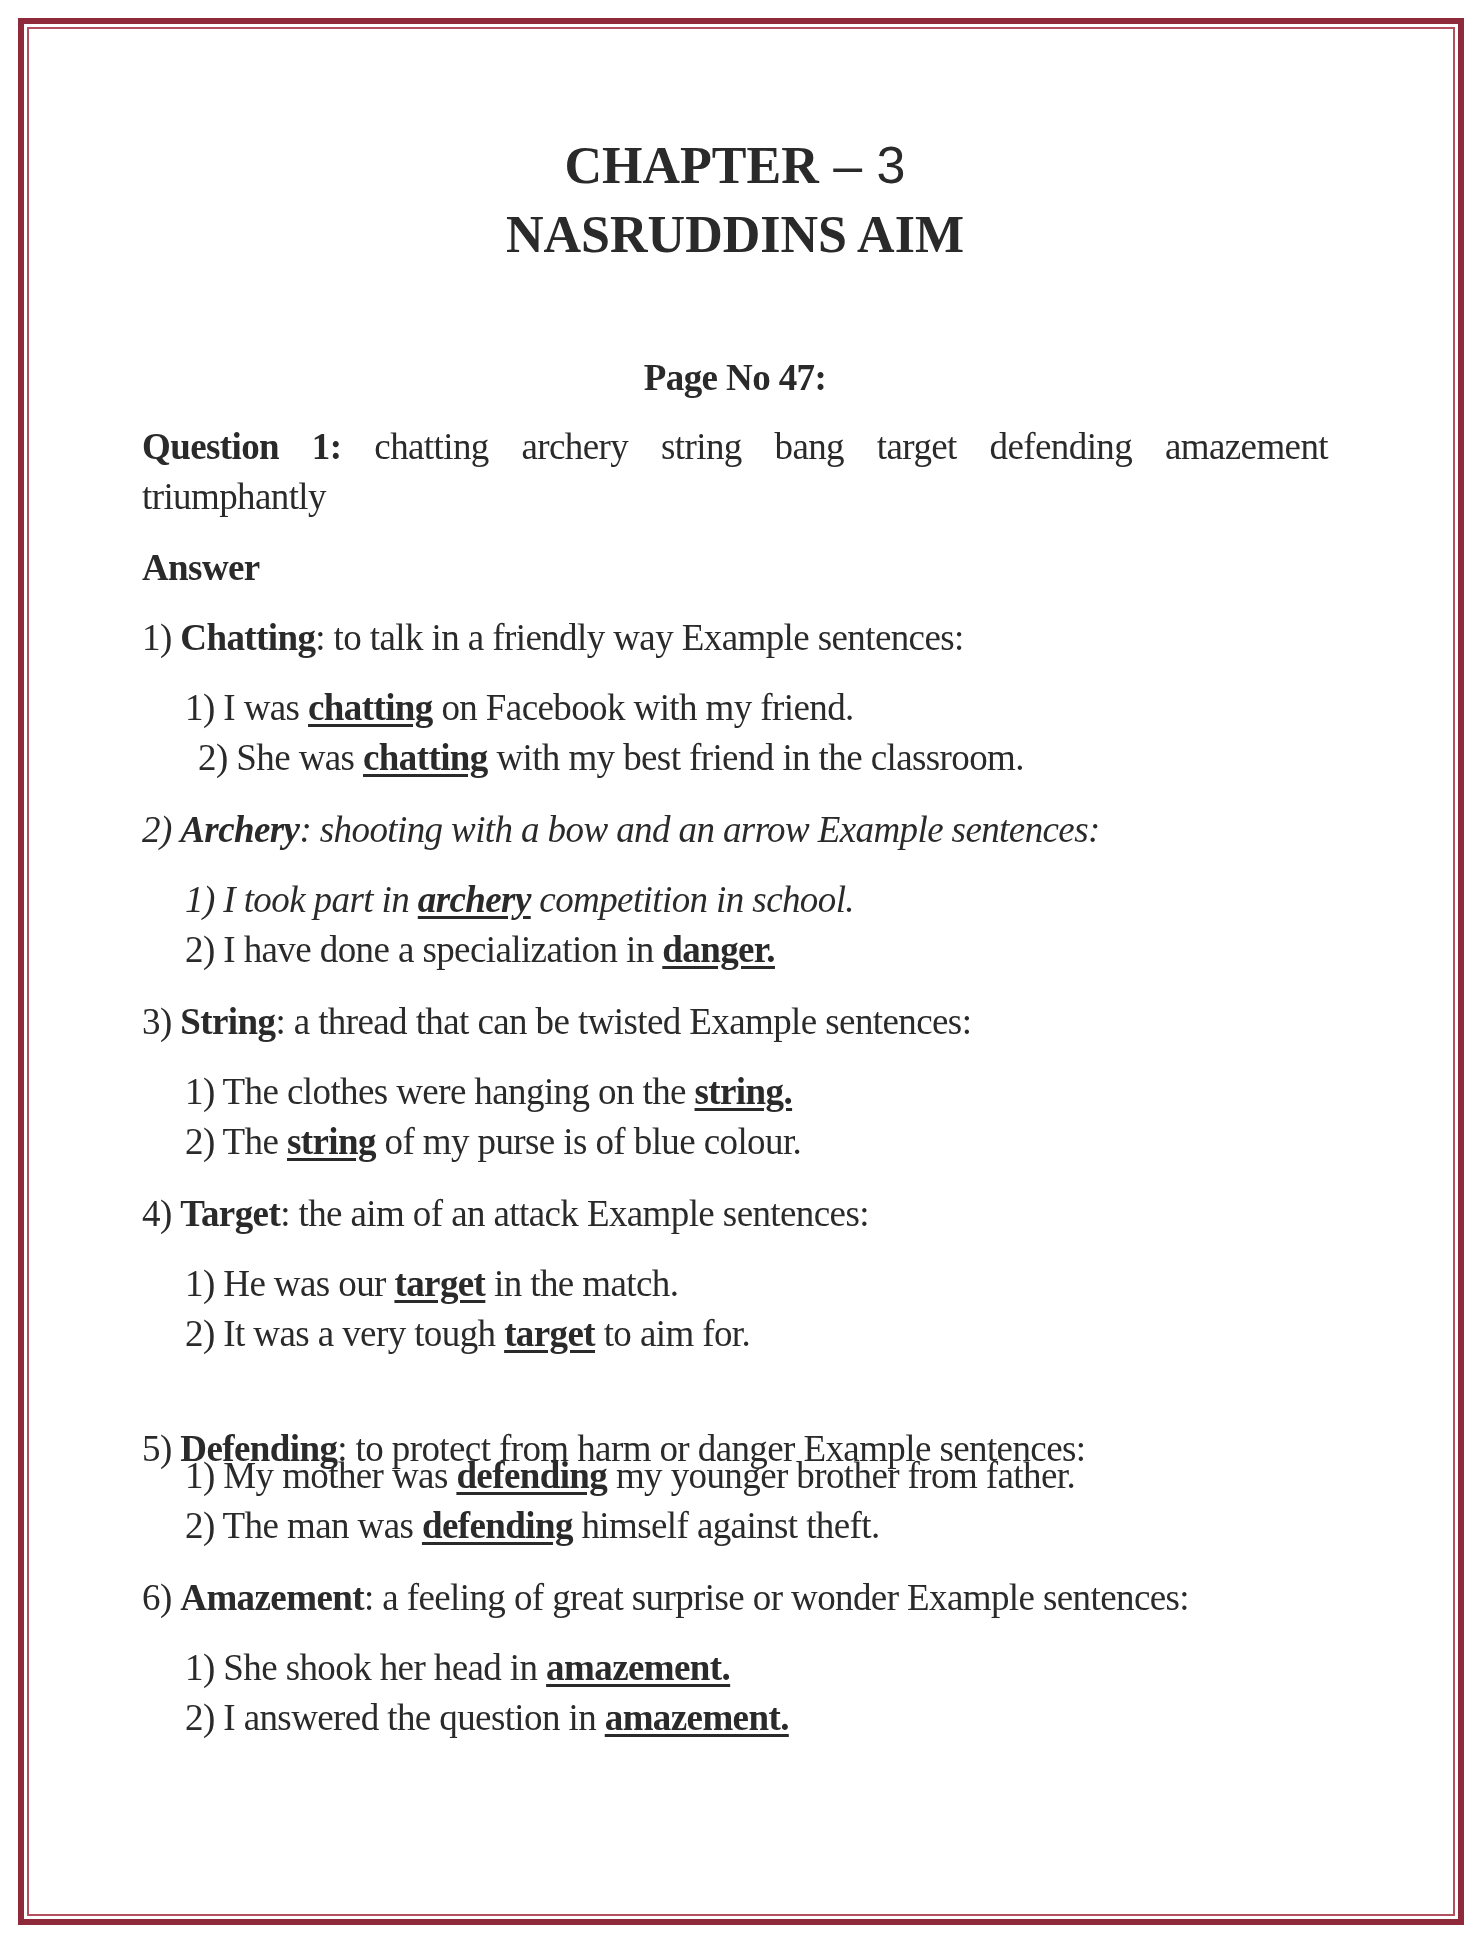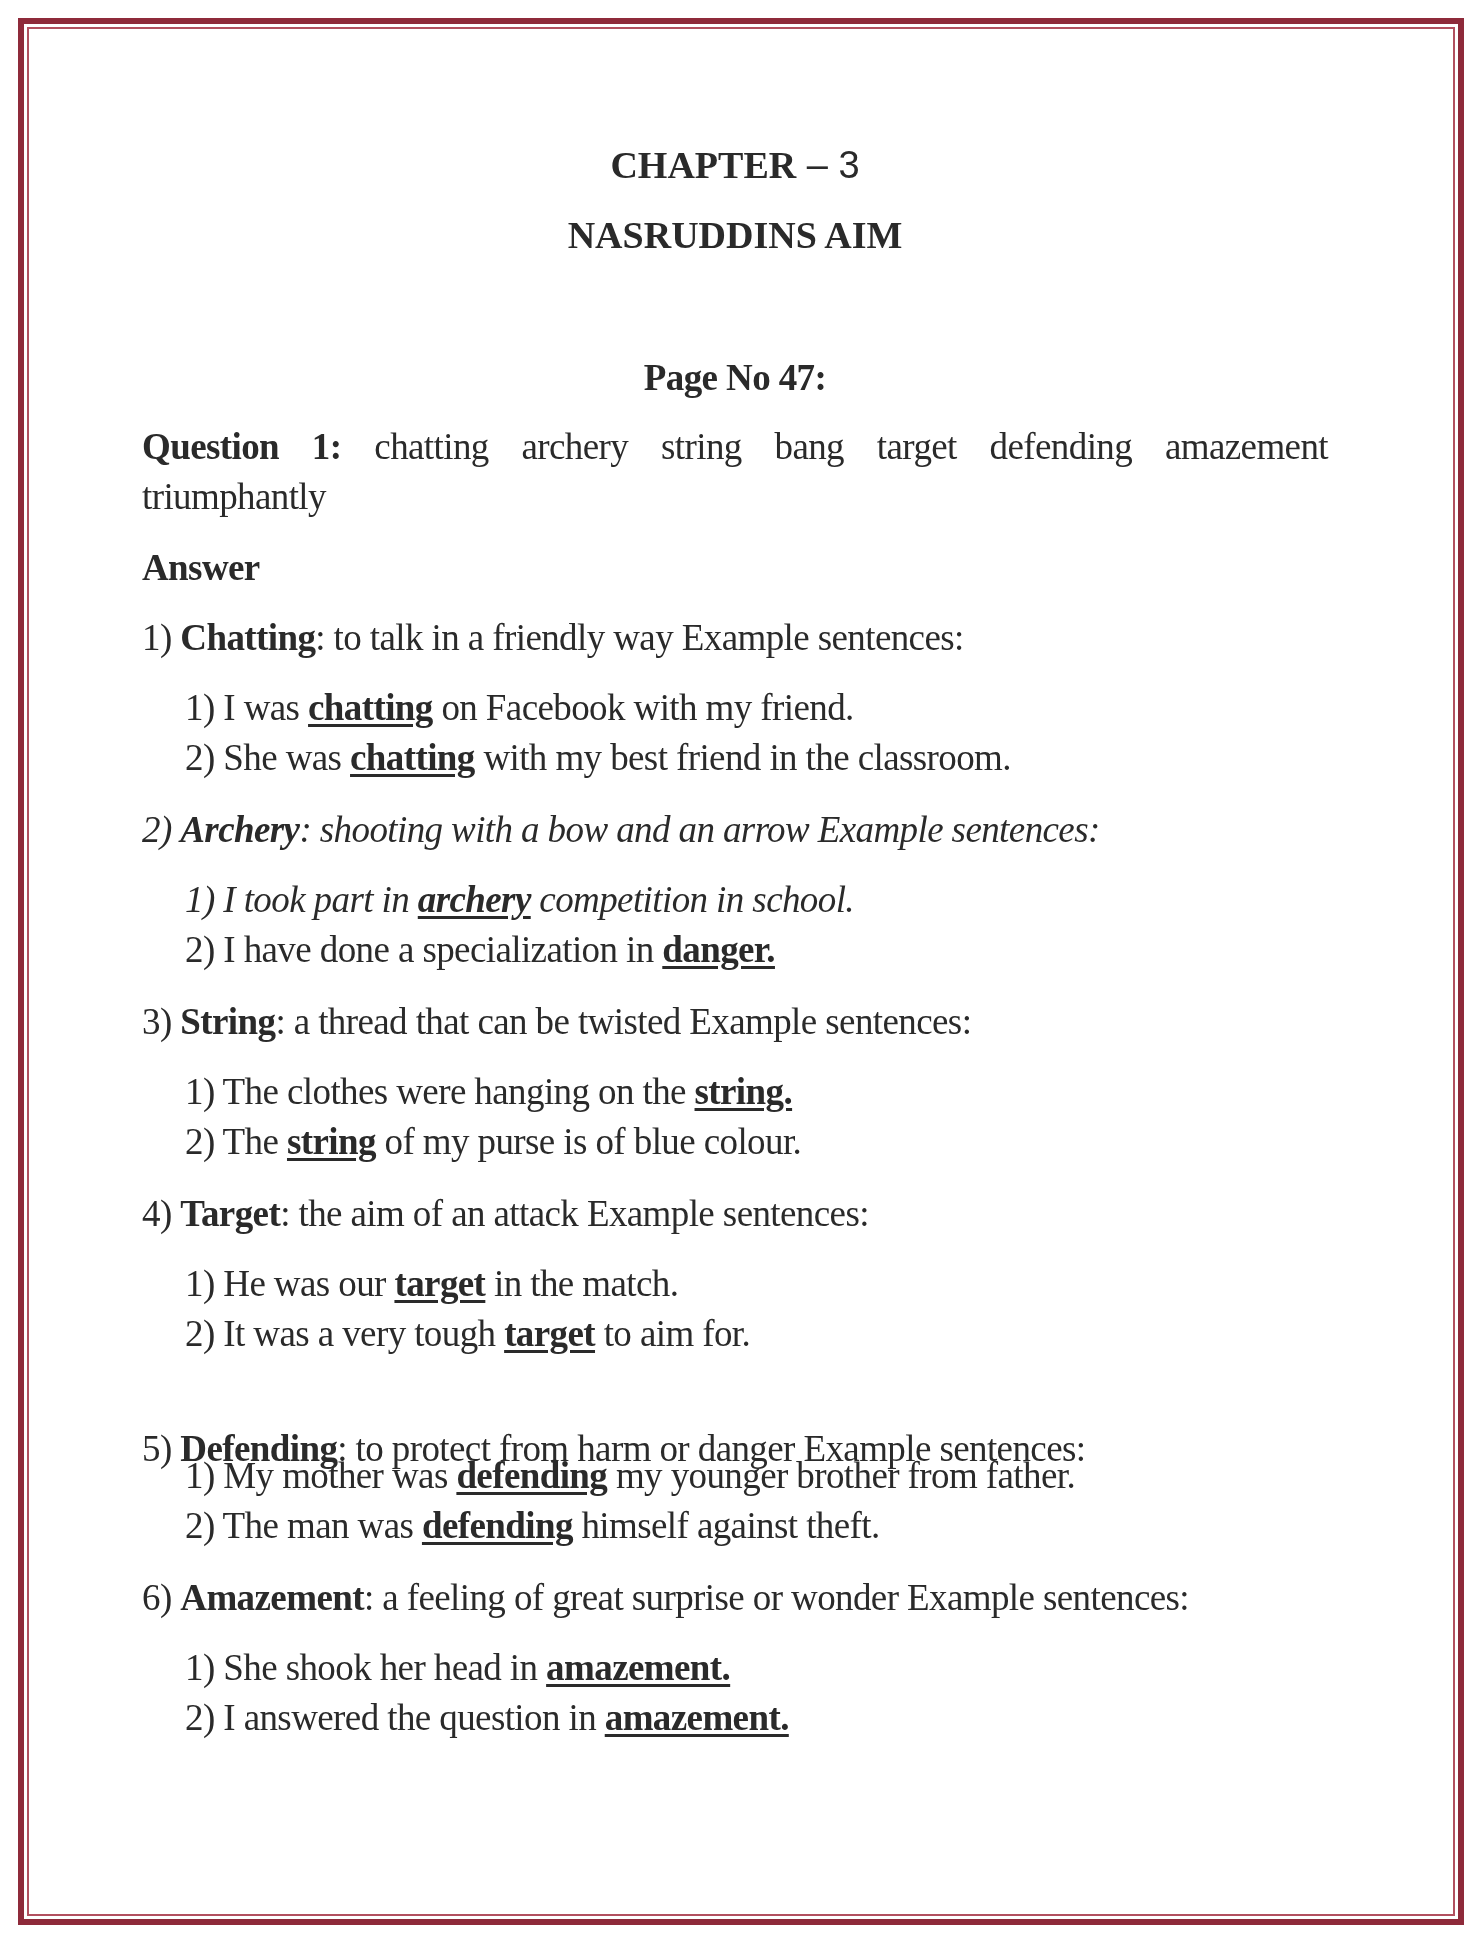--- a/index.html
+++ b/index.html
@@ -12,21 +12,21 @@
     position: absolute; left: 27px; top: 27px; width: 1428px; height: 1889px;
     box-sizing: border-box; border: 2px solid #b2505f;
   }
   .page {
     position: absolute; left: 142px; top: 0; width: 1186px;
     font-family: "Liberation Serif", "DejaVu Serif", serif;
     color: #2a2a2a;
   }
   .line { position: absolute; left: 0; white-space: nowrap; font-size: 37px; line-height: 44px; letter-spacing: -0.6px; }
   .center { width: 1186px; text-align: center; }
-  .title { font-weight: bold; font-size: 38px; letter-spacing: 0px; }
+  .title { font-weight: bold; font-size: 52px; letter-spacing: 0px; }
   .chapnum { font-family: "Liberation Sans", "DejaVu Sans", sans-serif; font-weight: normal; }
   .b { font-weight: bold; }
   .q-line { width: 1186px; text-align: justify; text-align-last: justify; }
   .indent { left: 43px; }
   .kw { font-weight: bold; text-decoration: underline; text-decoration-thickness: 3px; text-underline-offset: 4px; }
 </style>
 </head>
 <body>
 
 <div class="frame-outer"></div>
@@ -40,21 +40,21 @@
 
   <div class="line center b" style="top:356px;">Page No 47:</div>
 
   <div class="line q-line" style="top:425px;"><span class="b">Question 1:</span><span> chatting archery string bang target defending amazement</span></div>
   <div class="line" style="top:475px;">triumphantly</div>
 
   <div class="line b" style="top:546px;">Answer</div>
 
   <div class="line" style="top:616px;"><span>1) </span><span class="b">Chatting</span><span>: to talk in a friendly way Example sentences:</span></div>
   <div class="line indent" style="top:686px;"><span>1) </span><span>I was </span><span class="kw">chatting</span><span> on Facebook with my friend.</span></div>
-  <div class="line indent" style="top:736px;"><span>2) </span><span>She was </span><span class="kw">chatting</span><span> with my best friend in the classroom.</span></div>
+  <div class="line indent" style="top:736px;margin-left:13px;"><span>2) </span><span>She was </span><span class="kw">chatting</span><span> with my best friend in the classroom.</span></div>
 
   <div class="line" style="top:808px;font-style:italic;"><span>2) </span><span class="b">Archery</span><span>: shooting with a bow and an arrow Example sentences:</span></div>
   <div class="line indent" style="top:878px;font-style:italic;"><span>1) </span><span>I took part in </span><span class="kw">archery</span><span> competition in school.</span></div>
   <div class="line indent" style="top:928px;"><span>2) </span><span>I have done a specialization in </span><span class="kw">danger.</span><span></span></div>
 
   <div class="line" style="top:1000px;"><span>3) </span><span class="b">String</span><span>: a thread that can be twisted Example sentences:</span></div>
   <div class="line indent" style="top:1070px;"><span>1) </span><span>The clothes were hanging on the </span><span class="kw">string.</span><span></span></div>
   <div class="line indent" style="top:1120px;"><span>2) </span><span>The </span><span class="kw">string</span><span> of my purse is of blue colour.</span></div>
 
   <div class="line" style="top:1192px;"><span>4) </span><span class="b">Target</span><span>: the aim of an attack Example sentences:</span></div>

